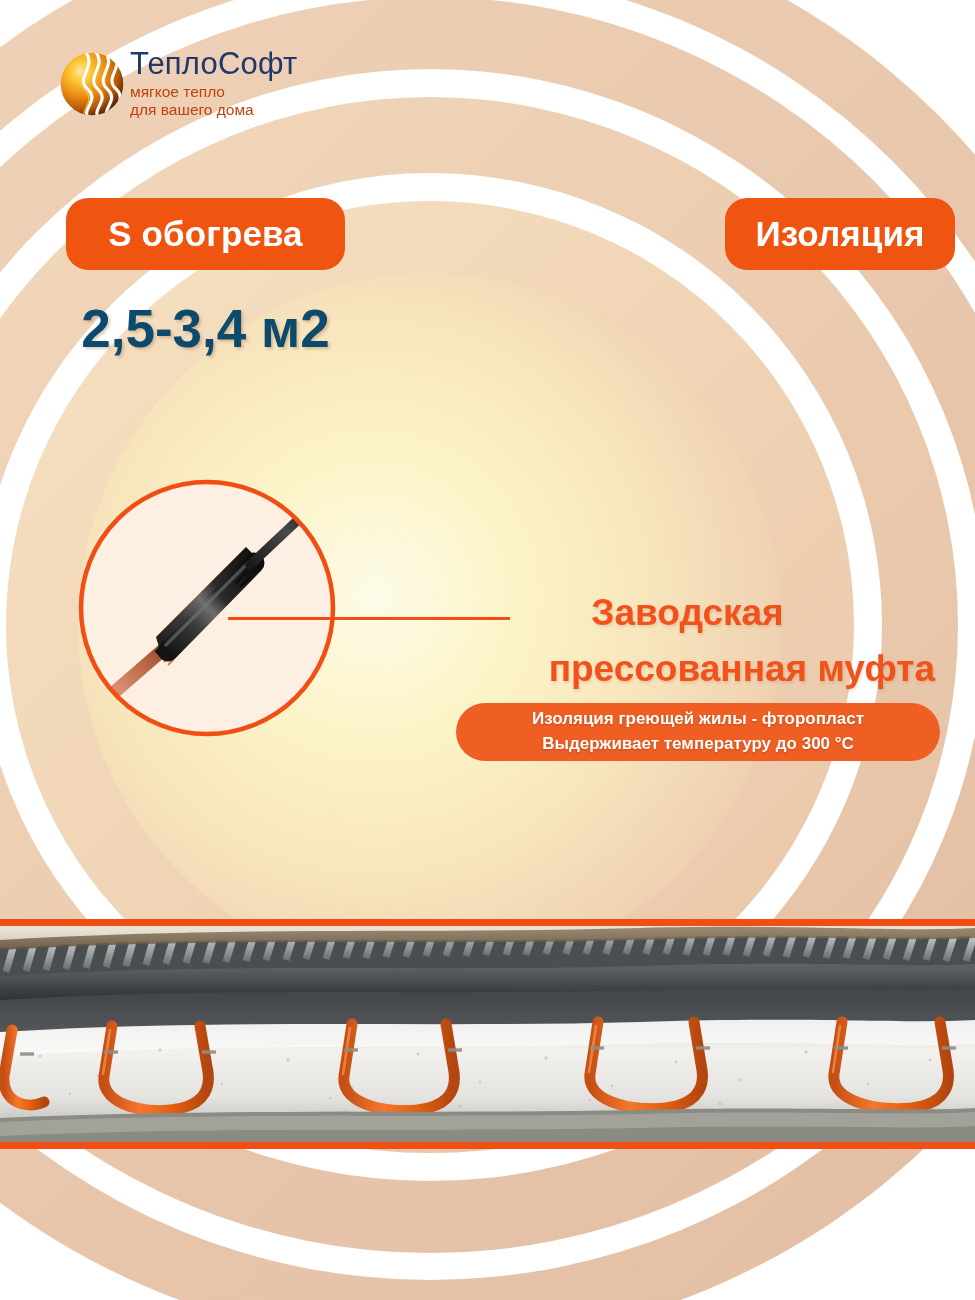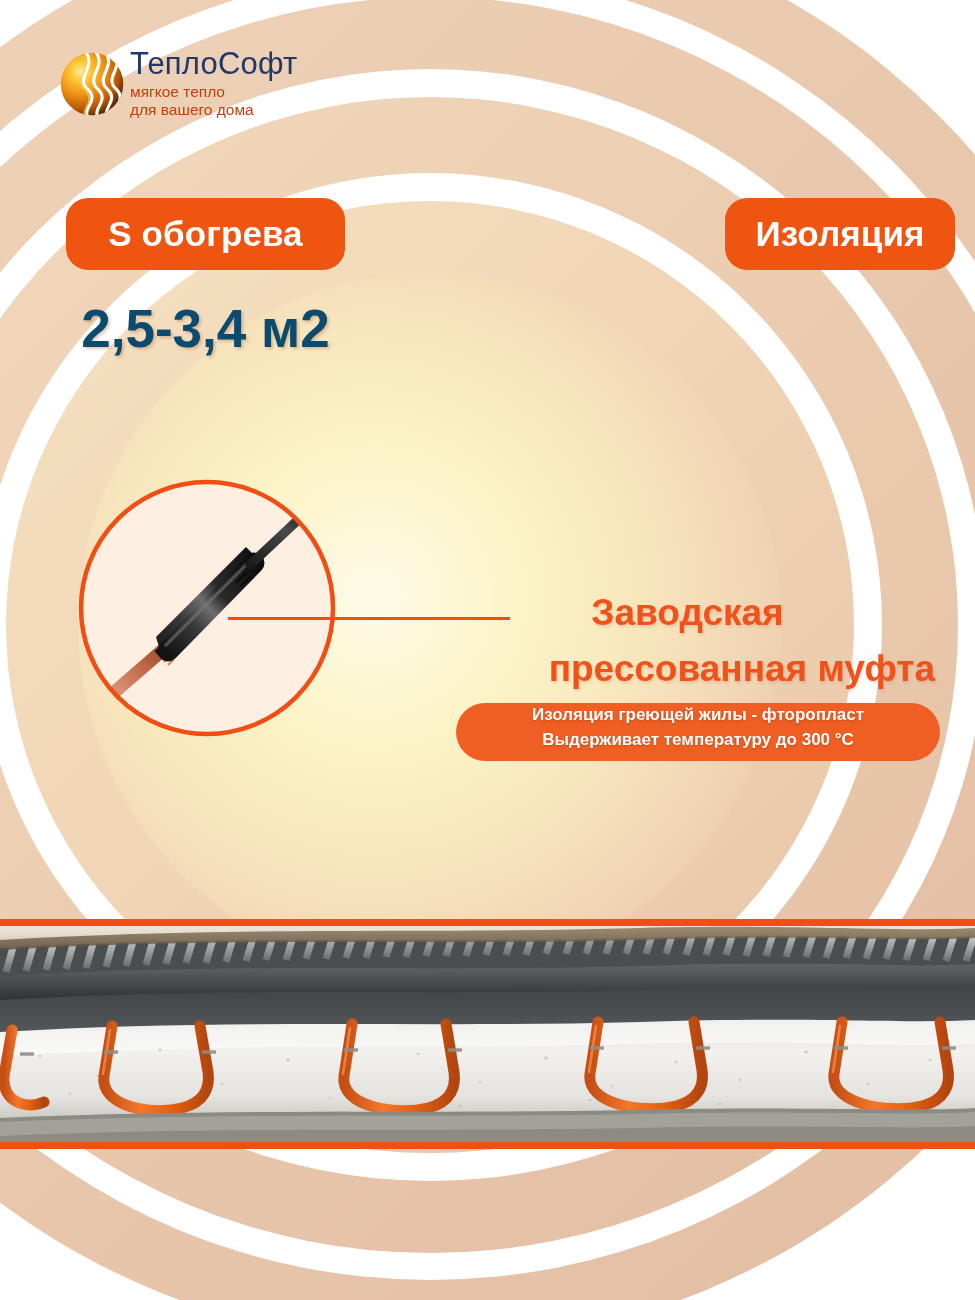--- a/index.html
+++ b/index.html
@@ -62,21 +62,21 @@
     position:absolute; left:440px; top:573px; width:495px; z-index:8;
     text-align:center; color:#f1511b; font-size:37px; font-weight:700;
     line-height:1.52; text-shadow:1px 2px 3px rgba(160,100,50,.22);margin-top:12px;
   }
   .feature-head .l2 { display:block;text-align:right; }
 
   
   .info-pill {
     position:absolute; left:456px; top:703px; width:484px; height:58px; z-index:8;
     background:#ef5e23; border-radius:29px;
-    display:flex; flex-direction:column; align-items:center; justify-content:flex-start;
+    display:flex; flex-direction:column; align-items:center; justify-content:center;
     color:#ffffff; font-size:17px; font-weight:700; line-height:1.45;
     text-shadow:0 1px 2px rgba(120,50,10,.35);
   }
   .rule { position:absolute; left:0; width:975px; height:7px; background:#f04e12; z-index:11; }
   #rule-top { top:919px; }
   #rule-bot { top:1142px; }
   .photo-svg { position:absolute; left:0; top:926px; width:975px; height:216px; z-index:10; }
 </style>
 </head>
 <body>

